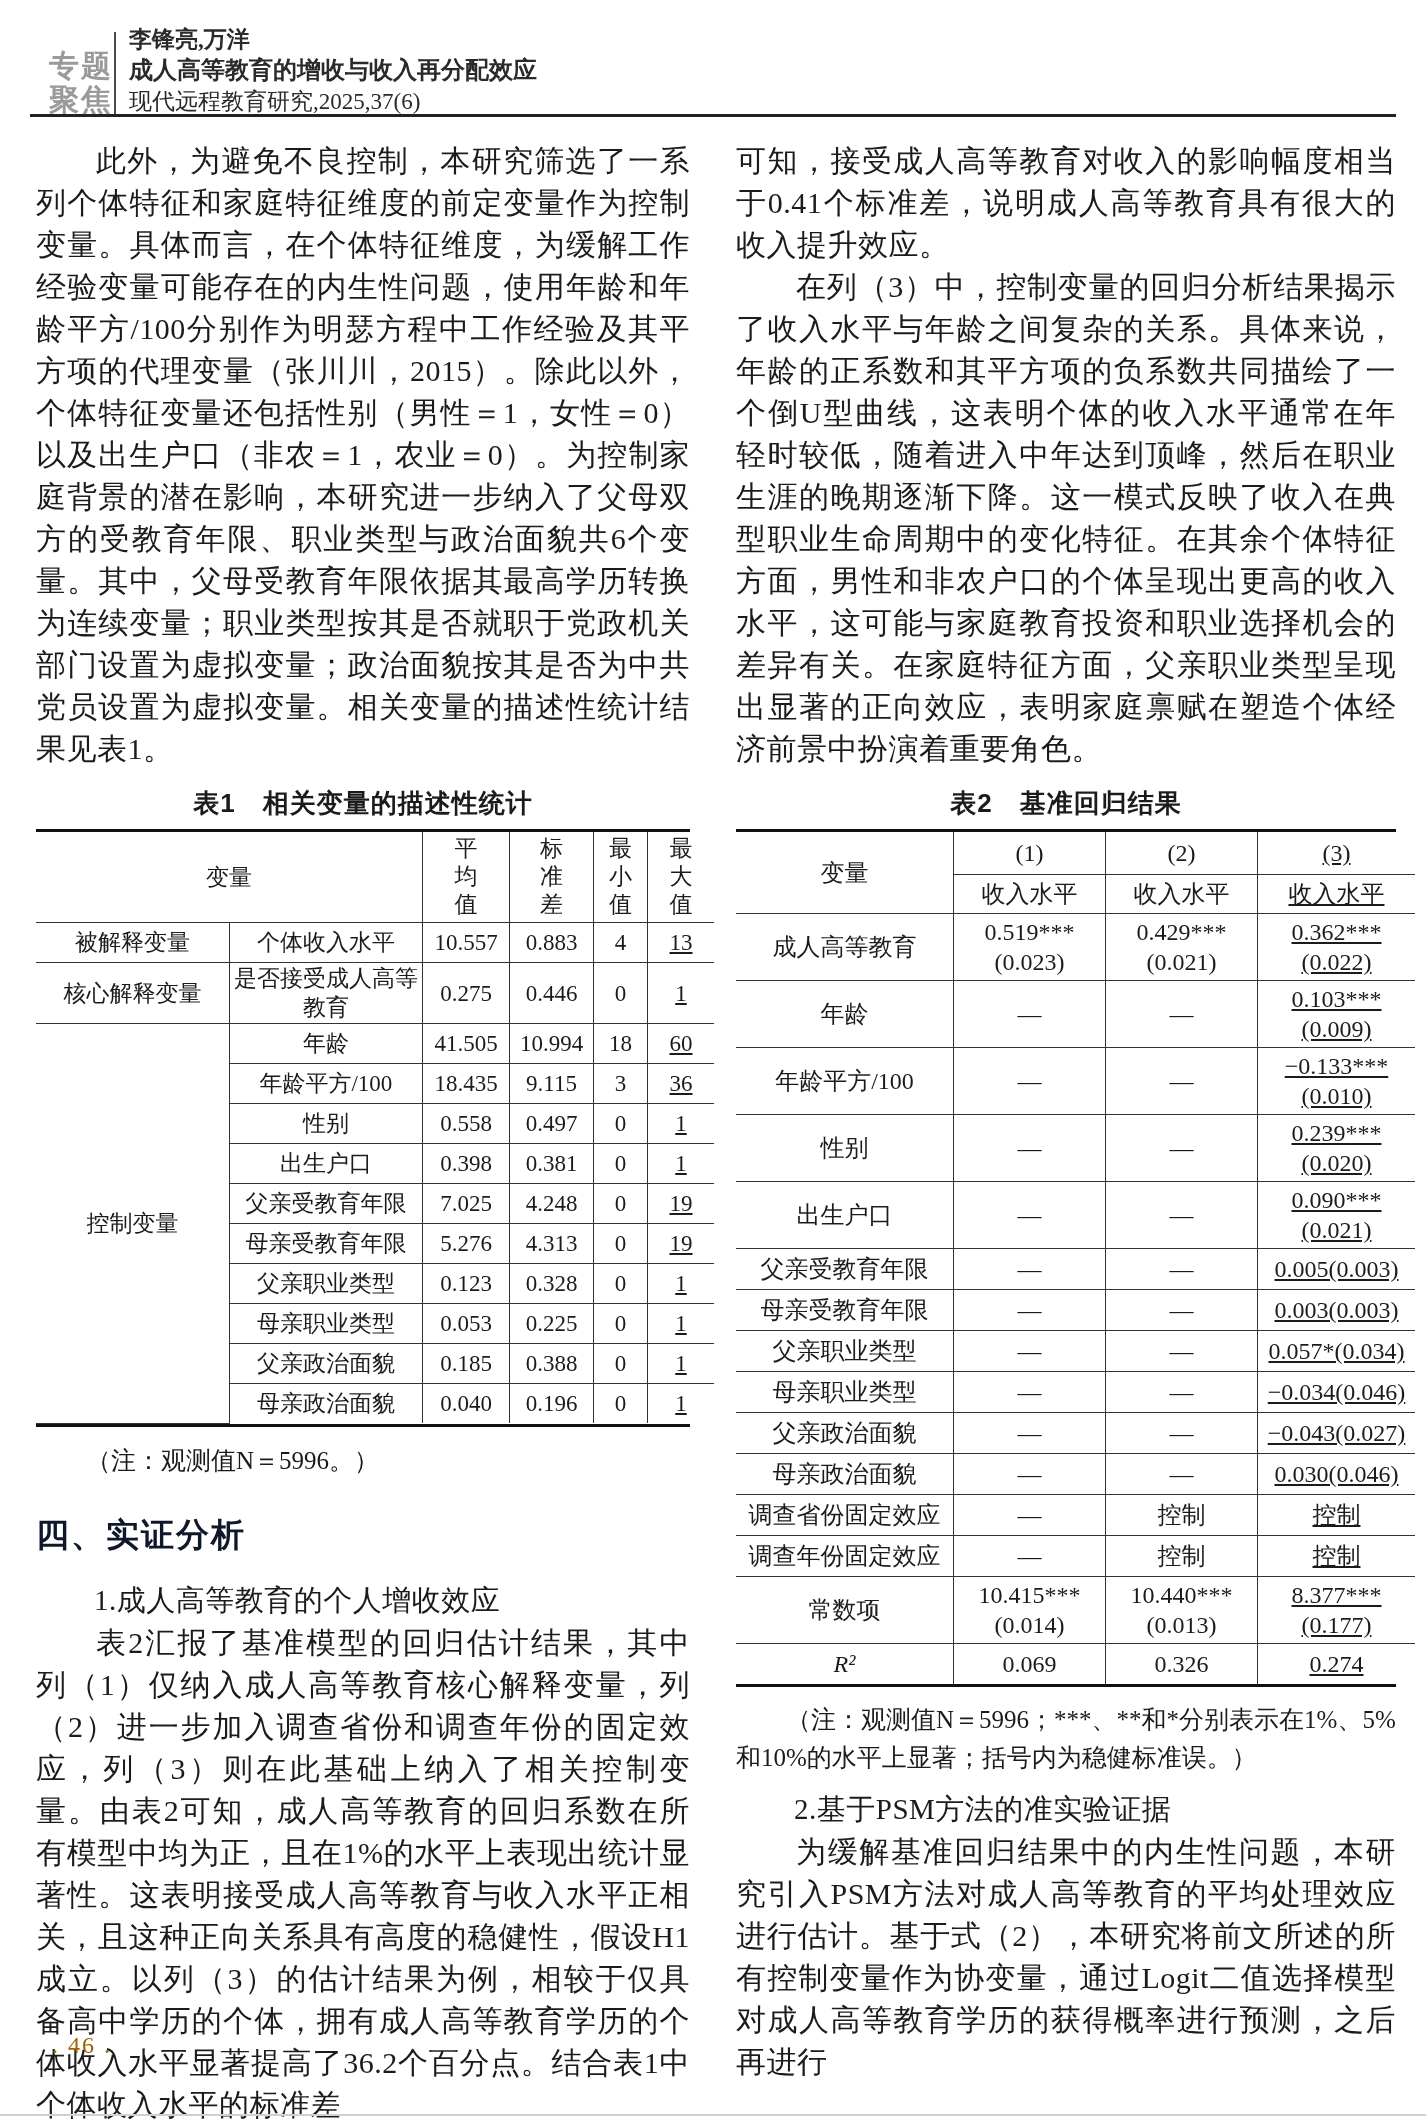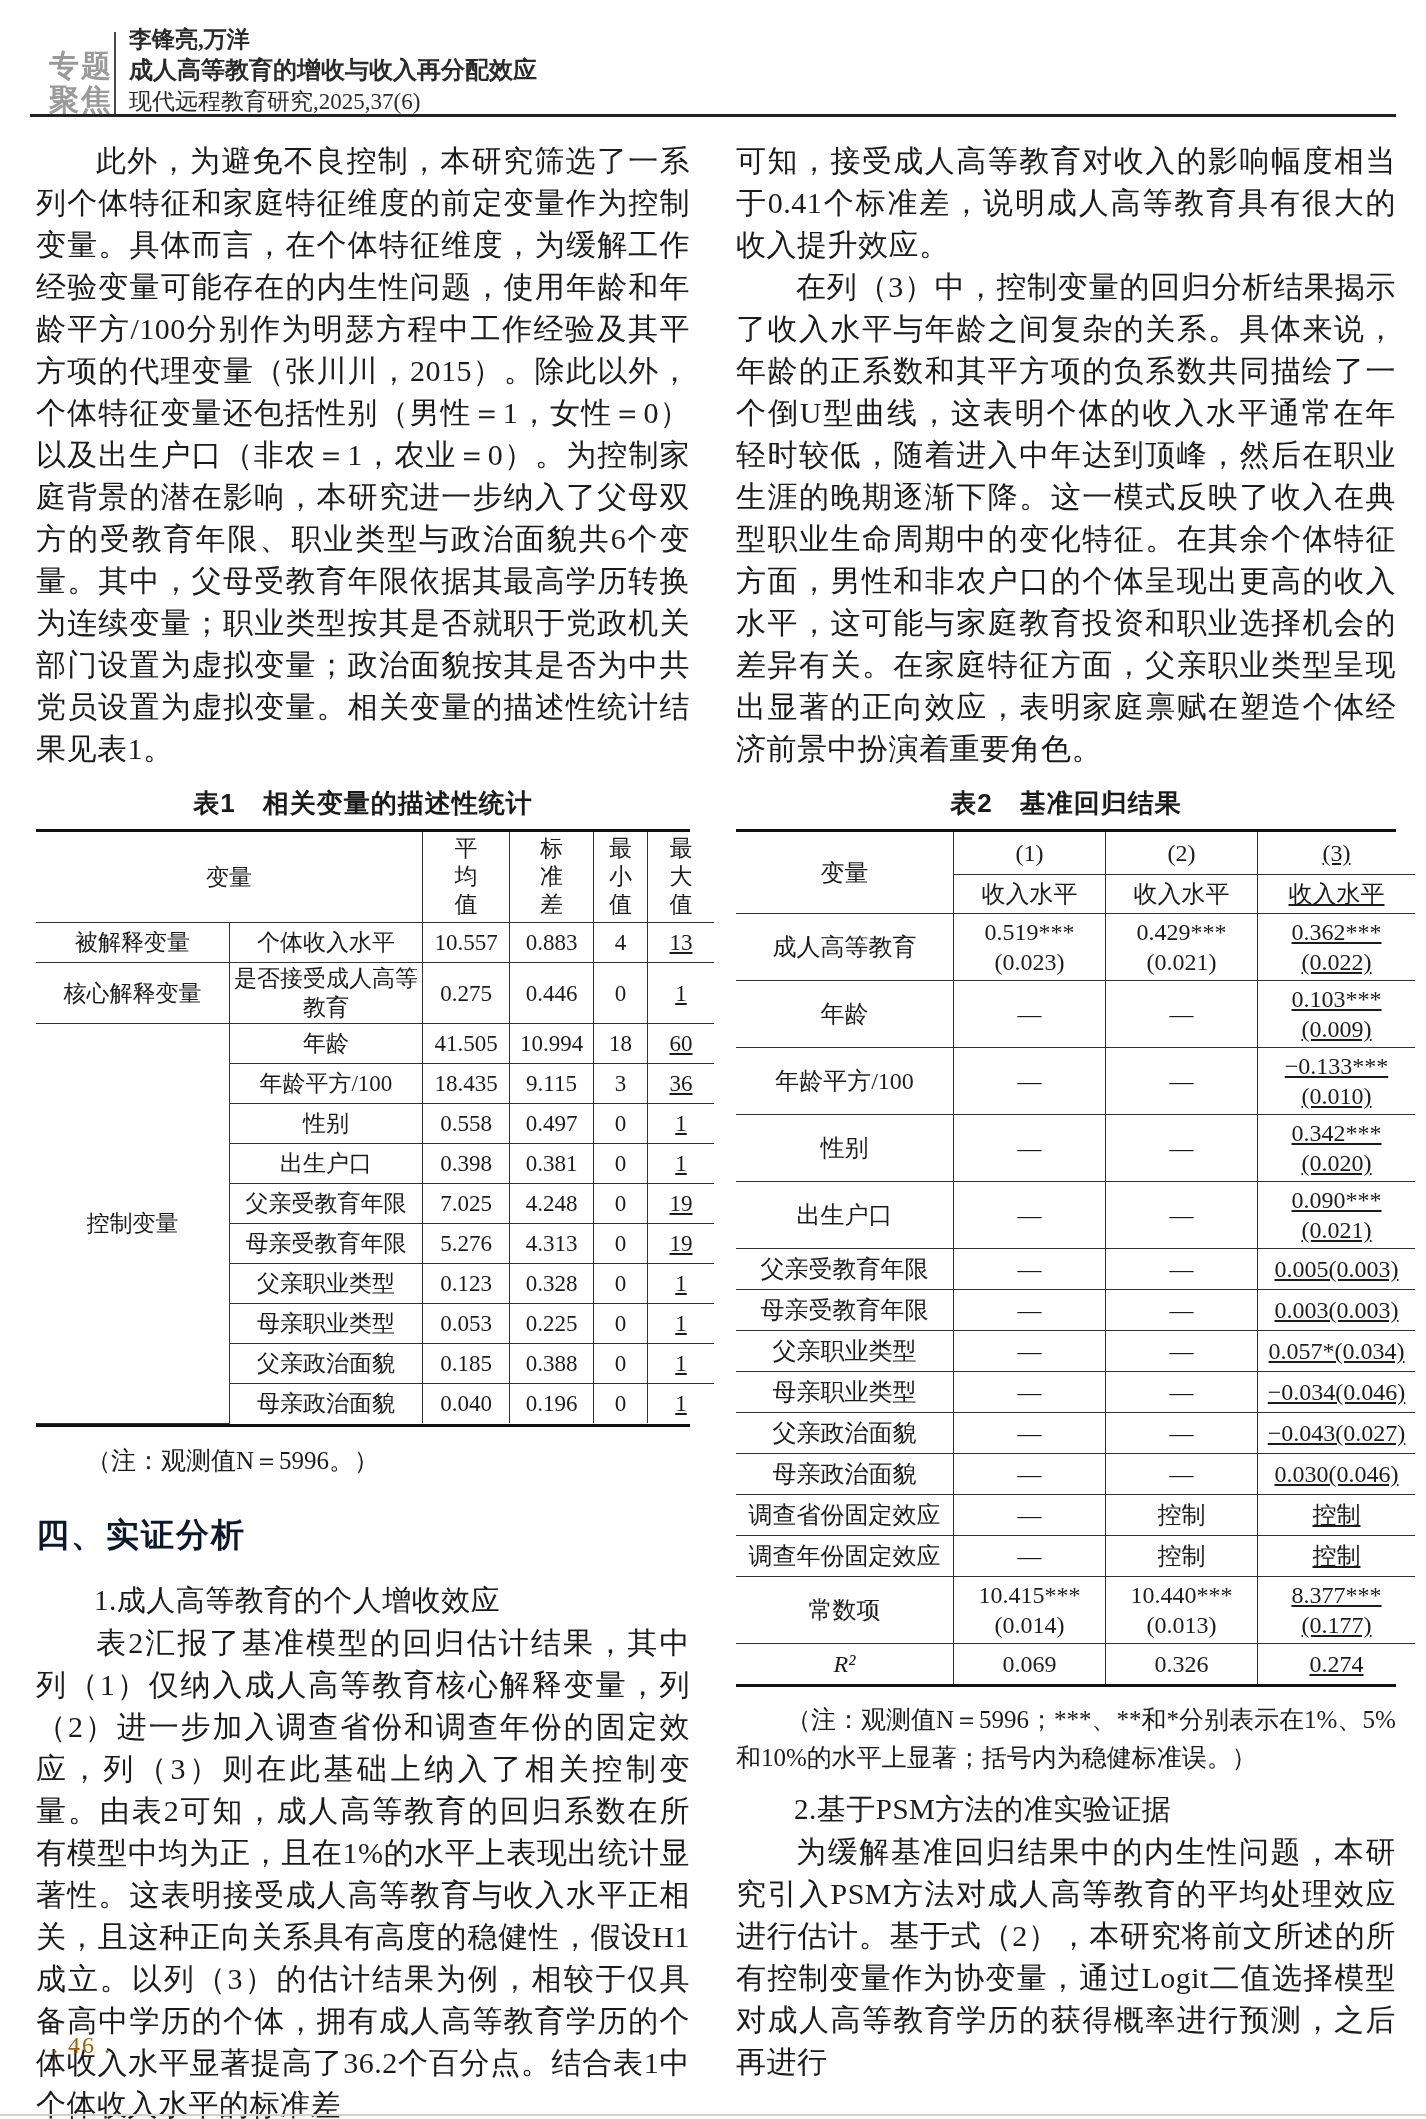--- a/index.html
+++ b/index.html
@@ -246,21 +246,21 @@
             <td class="lft cell2 nor">
                 <span>−0.133***</span>
                 <span>(0.010)</span>
               </td>
           </tr>
           <tr class="h2x">
             <td class="nol">性别</td>
             <td>—</td>
             <td>—</td>
             <td class="lft cell2 nor">
-                <span>0.342***</span>
+                <span>0.239***</span>
                 <span>(0.020)</span>
               </td>
           </tr>
           <tr class="h2x">
             <td class="nol">出生户口</td>
             <td>—</td>
             <td>—</td>
             <td class="lft cell2 nor">
                 <span>0.090***</span>
                 <span>(0.021)</span>

